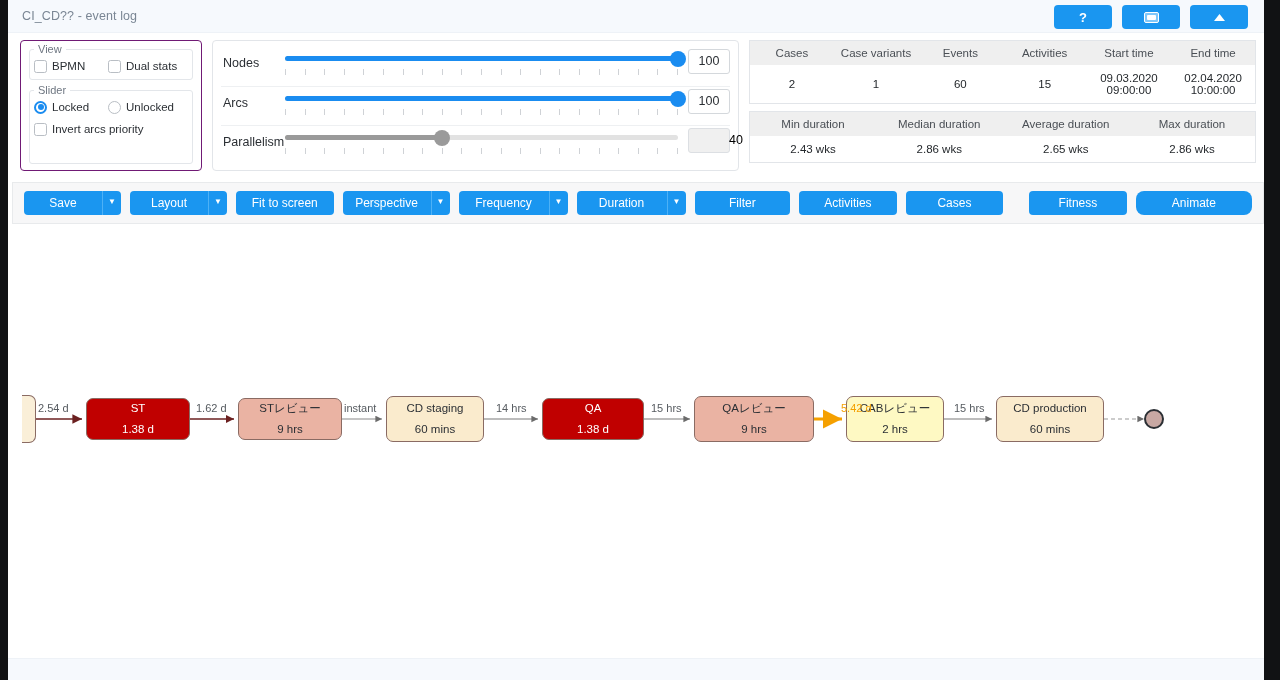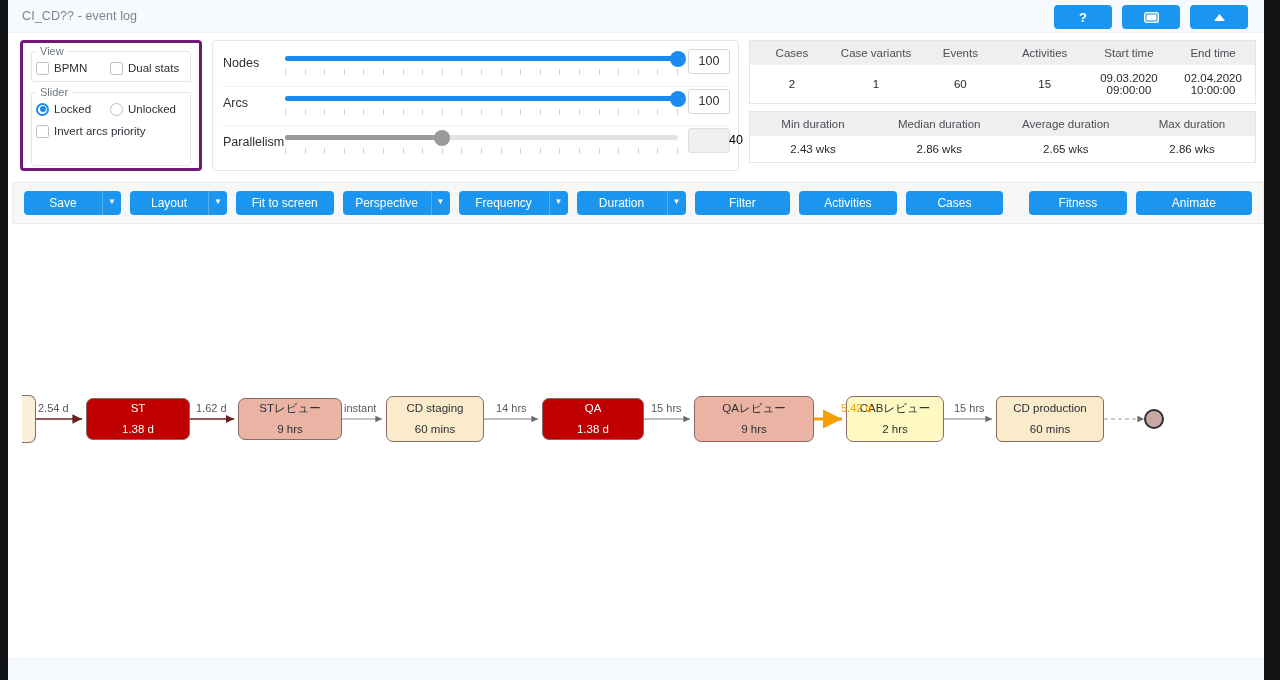--- a/index.html
+++ b/index.html
@@ -41,21 +41,21 @@
 
   
   .toprow {
     position: absolute; left: 20px; top: 40px; width: 1236px; height: 131px;
     display: flex; gap: 10px;
   }
 
   
   .optpanel {
     width: 182px; height: 131px;
-    border: 3px solid #701a75; border-radius: 4px; background: #fff;
+    border: 1px solid #701a75; border-radius: 4px; background: #fff;
     position: relative;
   }
   fieldset.grp {
     position: absolute; border: 1px solid #e3e6ea; border-radius: 3px;
     left: 8px; right: 8px;
   }
   fieldset.grp legend {
     font-size: 11px; color: #6f7782; padding: 0 4px; margin-left: 4px;
   }
   fieldset.view-grp { top: 2px; height: 37px; }
@@ -144,21 +144,21 @@
   .w-save .main   { width: 78px; }
   .w-layout .main { width: 78px; }
   .w-persp .main  { width: 88px; }
   .w-freq .main   { width: 90px; }
   .w-dur .main    { width: 90px; }
   .b-fit   { width: 104px; }
   .b-filter{ width: 102px; }
   .b-act   { width: 104px; }
   .b-cases { width: 104px; }
   .b-fit2  { width: 104px; margin-left: 17px; }
-  .b-anim  { width: 124px; }
+  .b-anim  { width: 124px; border-radius: 8px; }
 
   
   .canvas {
     position: absolute; left: 8px; top: 224px; width: 1256px; height: 432px;
     background: #ffffff; overflow: hidden;
   }
   .bottombar {
     position: absolute; left: 8px; bottom: 0; width: 1256px; height: 22px;
     background: #f6f9fd; border-top: 1px solid #eef2f7;
   }
@@ -474,21 +474,21 @@
           <div class="dur">1.38 d</div>
         </div>
         <div class="node" style="left: 686px; top: 172px; width: 120px; height: 46px; background: rgb(234, 179, 163); color: rgb(43, 47, 52);">
           <div class="nm">QAレビュー</div>
           <div class="dur">9 hrs</div>
         </div>
         <div class="node" style="left: 838px; top: 172px; width: 98px; height: 46px; background: #fef9c3; color: rgb(43, 47, 52);">
           <div class="nm">CABレビュー</div>
           <div class="dur">2 hrs</div>
         </div>
-        <div class="node" style="left: 988px; top: 172px; width: 108px; height: 46px; background: rgb(250, 235, 205); color: rgb(43, 47, 52); border-radius: 6px;">
+        <div class="node" style="left: 988px; top: 172px; width: 108px; height: 46px; background: rgb(250, 235, 205); color: rgb(43, 47, 52);">
           <div class="nm">CD production</div>
           <div class="dur">60 mins</div>
         </div>
         <div class="arclabel" style="left: 30px; top: 178px;">2.54 d</div>
         <div class="arclabel" style="left: 188px; top: 178px;">1.62 d</div>
         <div class="arclabel" style="left: 336px; top: 178px;">instant</div>
         <div class="arclabel" style="left: 488px; top: 178px;">14 hrs</div>
         <div class="arclabel" style="left: 643px; top: 178px;">15 hrs</div>
         <div class="arclabel hot" style="left: 793px; top: 178px; margin-left: 40px;">5.42 d</div>
         <div class="arclabel" style="left: 946px; top: 178px;">15 hrs</div>

